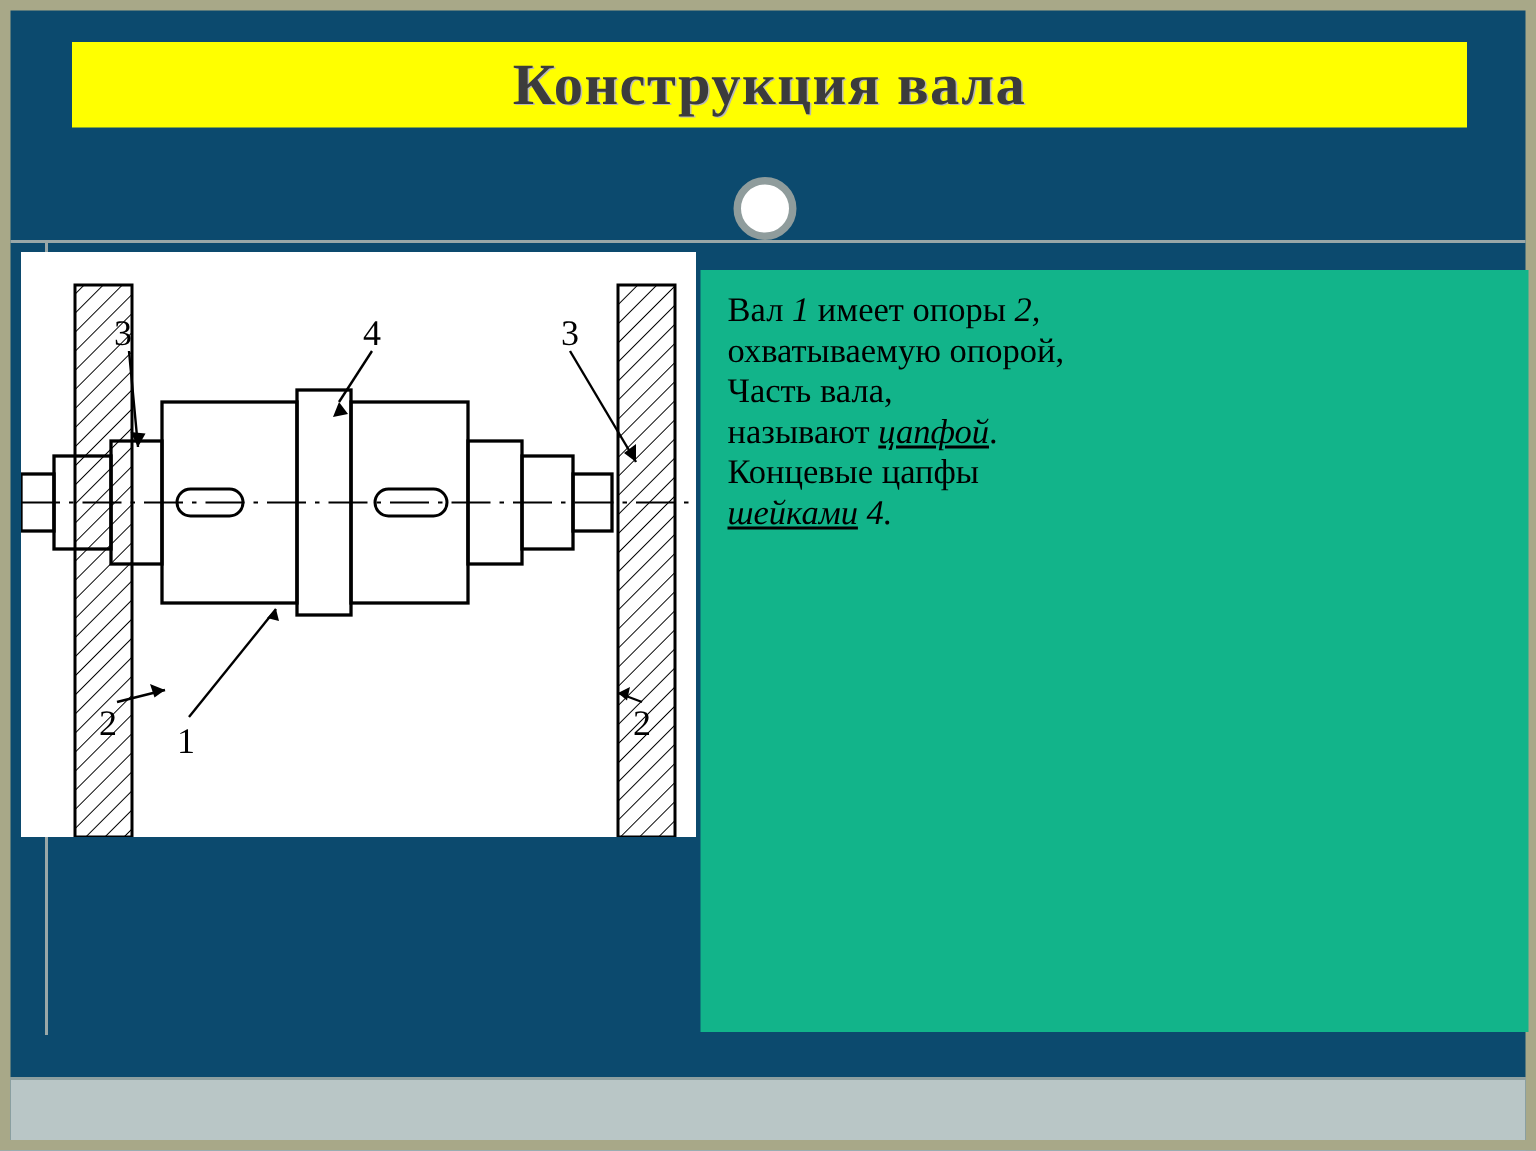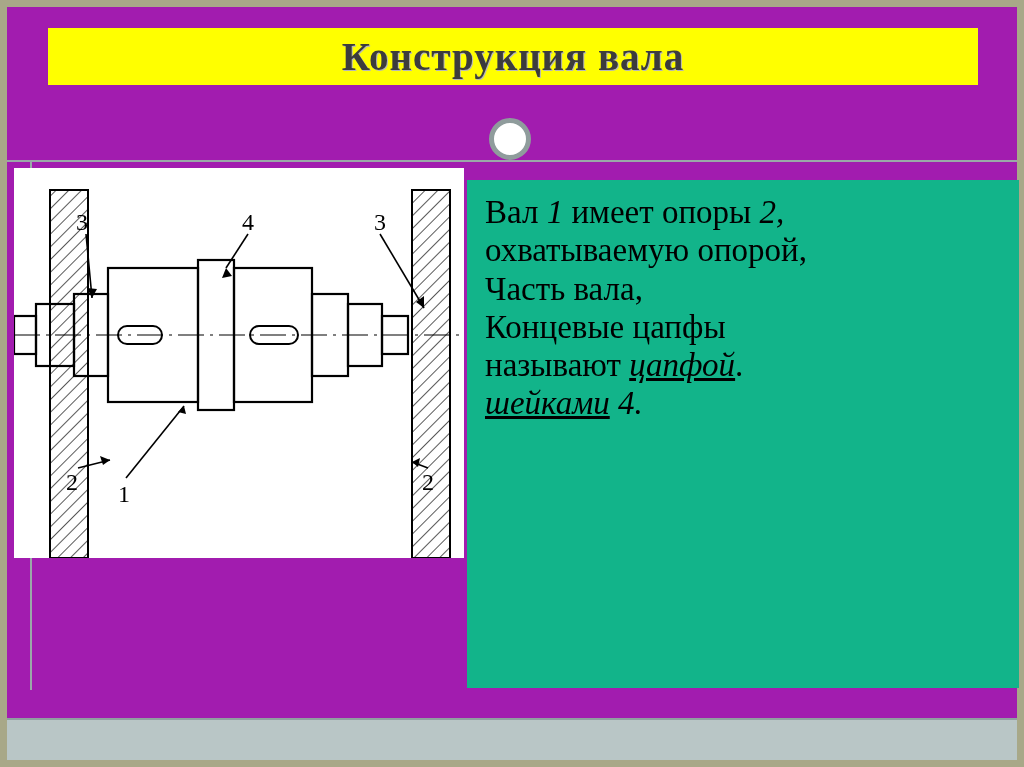--- a/index.html
+++ b/index.html
@@ -7,21 +7,21 @@
     margin: 0; padding: 0;
     width: 1024px; height: 767px;
     overflow: hidden;
     background: #ffffff;
     font-family: "Liberation Serif", serif;
   }
   #slide {
     position: relative;
     width: 1024px;
     height: 767px;
-    background: #a21caf;
+    background: #0c4a6e;
   }
   
   .frame-top {
     position: absolute; left: 0; top: 0; width: 1024px; height: 7px;
     background: #a8a888;
   }
   .frame-left {
     position: absolute; left: 0; top: 0; width: 7px; height: 767px;
     background: #a8a888;
   }
@@ -95,21 +95,21 @@
     position: absolute;
     left: 467px;
     top: 180px;
     width: 552px;
     height: 508px;
     background: #12b48a;
     padding: 14px 18px 10px 18px;
   }
   .ptext {
     font-family: "Liberation Serif", serif;
-    font-size: 33px;
+    font-size: 23px;
     color: #000000;
     line-height: 1.13;
     margin: 0;
   }
   .ptext .it { font-style: italic; }
   .ptext .ul-it { text-decoration: underline; font-style: italic; }
   .para { margin: 0 0 1px 0; }
 </style>
 </head>
 <body>
@@ -203,23 +203,23 @@
     <p class="ptext para">
       <span>Вал </span><span class="it">1</span><span>  имеет опоры </span><span class="it">2,</span>
     </p>
     <p class="ptext para">
       <span>охватываемую опорой,</span>
     </p>
     <p class="ptext para">
       <span>Часть вала,</span>
     </p>
     <p class="ptext para">
+      <span>называют </span><span class="ul-it">цапфой</span><span>.</span>
+    </p>
+    <p class="ptext para">
       <span>Концевые цапфы</span>
     </p>
     <p class="ptext para">
-      <span>называют </span><span class="ul-it">цапфой</span><span>.</span>
-    </p>
-    <p class="ptext para">
       <span class="ul-it">шейками</span><span class="it"> 4.</span>
     </p>
   </div>
 
 </div>
 
 </body></html>

